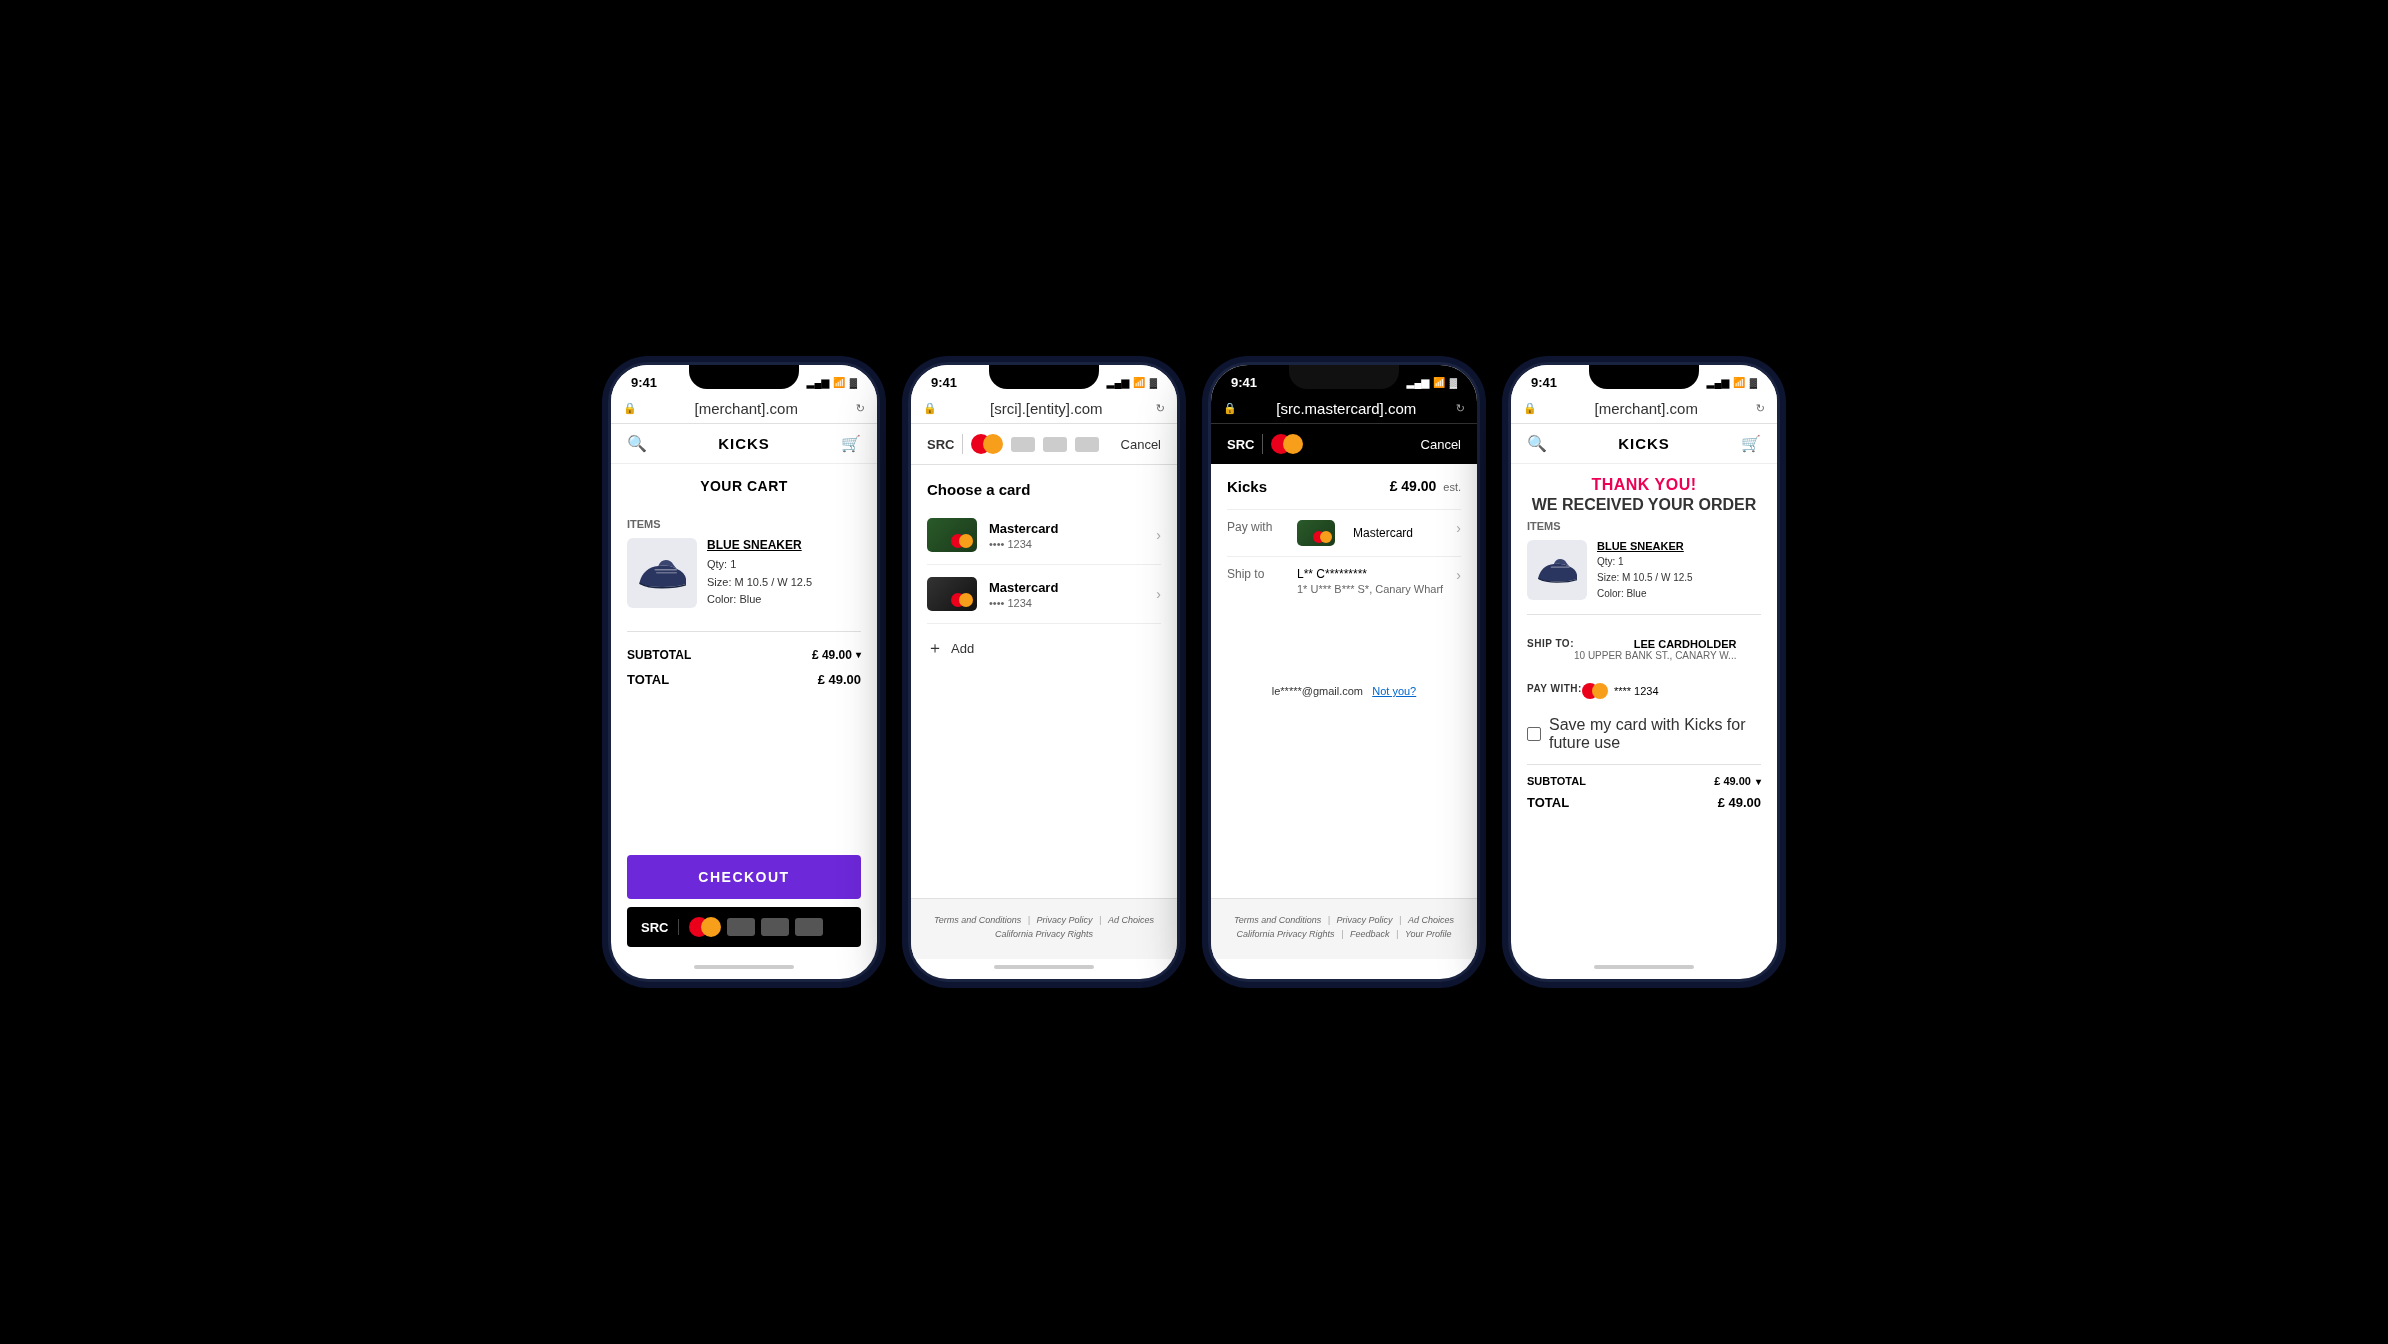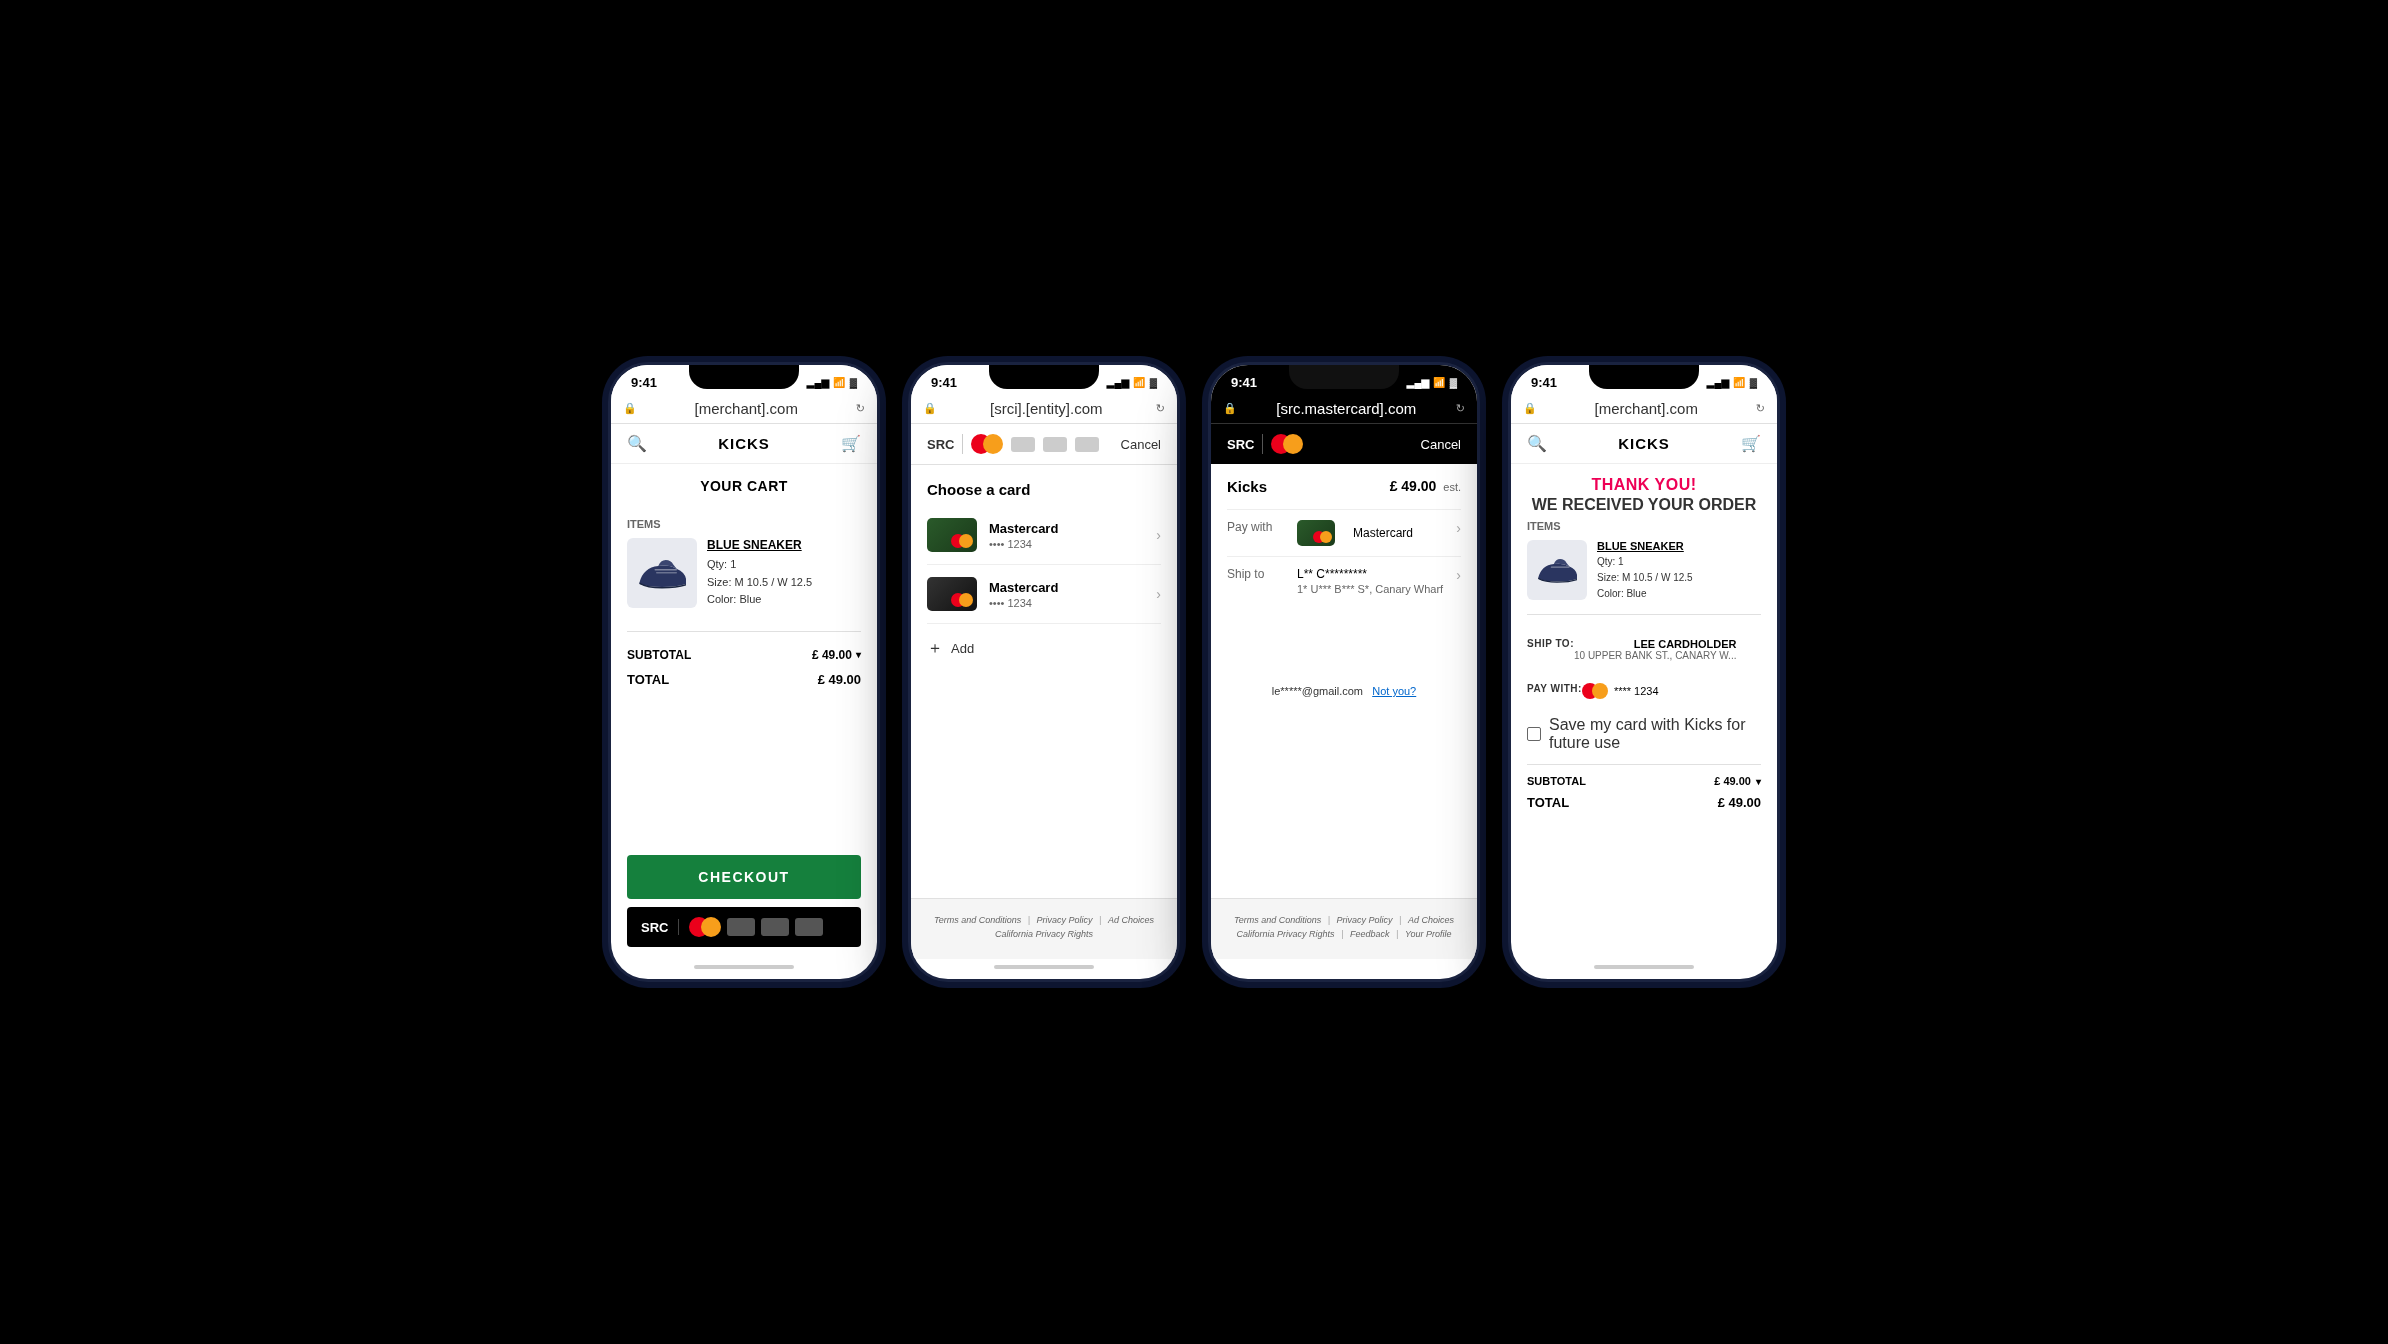--- a/index.html
+++ b/index.html
@@ -131,21 +131,21 @@
       justify-content: space-between;
       padding: 6px 16px;
       font-size: 13px;
       font-weight: 700;
     }
     .subtotal-amount { display: flex; align-items: center; gap: 4px; }
     .chevron-down { font-size: 10px; }
     .cart-actions { padding: 12px 16px; margin-top: auto; }
     .checkout-btn {
       width: 100%;
-      background: #15803d;
+      background: #6d28d9;
       color: #fff;
       border: none;
       border-radius: 4px;
       padding: 14px;
       font-size: 14px;
       font-weight: 700;
       letter-spacing: 1.5px;
       cursor: pointer;
       margin-bottom: 8px;
     }

